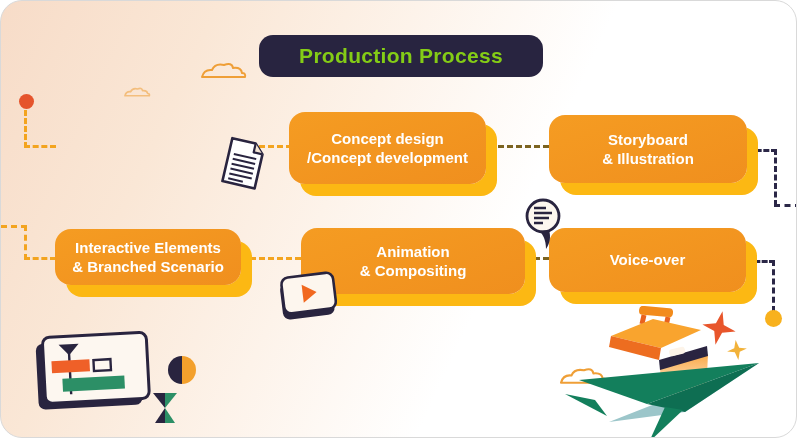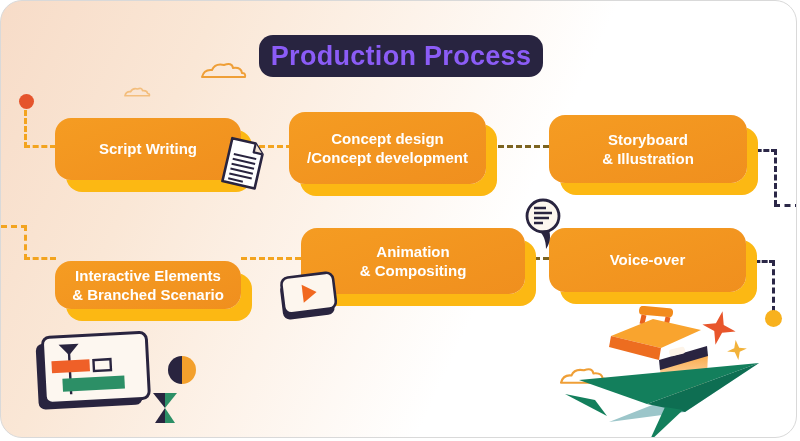--- a/index.html
+++ b/index.html
@@ -5,31 +5,31 @@
   html,body{margin:0;padding:0;background:#fff;font-family:"Liberation Sans",sans-serif;}
   .card{
     position:relative;width:797px;height:438px;border:1.5px solid #d9d9d9;border-radius:22px;
     overflow:hidden;box-sizing:border-box;
     background:linear-gradient(115deg,#f7dcc8 0%,#fae7d6 22%,#fdf3ea 42%,#ffffff 62%,#ffffff 100%);
   }
   .title-pill{
     position:absolute;left:258px;top:34px;width:284px;height:42px;border-radius:14px;
     background:#282440;display:flex;align-items:center;justify-content:center;z-index:4;
   }
-  .title-pill span{color:#8b5cf6;font-weight:700;font-size:27px;letter-spacing:.3px;}
+  .title-pill span{color:#84cc16;font-weight:700;font-size:21px;letter-spacing:.3px;}
   .pbox{
     position:absolute;background:linear-gradient(160deg,#f59c22,#f08f1e);border-radius:16px;
     box-shadow:11px 12px 0 0 #fcb813;display:flex;align-items:center;justify-content:center;
     z-index:2;text-align:center;
   }
   .pbox span{color:#fff;font-weight:700;font-size:15px;line-height:1.3;white-space:pre-line;}
   .b1{left:54px;top:117px;width:186px;height:62px;}
   .b2{left:288px;top:111px;width:197px;height:72px;}
   .b3{left:548px;top:114px;width:198px;height:68px;}
-  .b4{left:54px;top:228px;width:186px;height:48px;margin-top:32px;}
+  .b4{left:54px;top:228px;width:186px;height:56px;}
   .b5{left:300px;top:227px;width:224px;height:66px;}
   .b6{left:548px;top:227px;width:197px;height:64px;}
   .dash-h{position:absolute;height:0;border-top:3px dashed #f3a41f;z-index:1;}
   .dash-v{position:absolute;width:0;border-left:3px dashed #f3a41f;z-index:1;}
   .olive{border-color:#7c6421;}
   .navy{border-color:#2b2747;}
   .dot{position:absolute;border-radius:50%;z-index:3;}
   .icon{position:absolute;z-index:5;}
   .cloud{position:absolute;z-index:1;}
 </style>
@@ -67,23 +67,20 @@
   <div class="dash-v" style="left:23px;top:224px;height:35px;"></div>
   <div class="dash-h" style="left:23px;top:256px;width:32px;"></div>
 
   <div class="dash-h" style="left:240px;top:256px;width:60px;"></div>
   <div class="dash-h olive" style="left:497px;top:256px;width:51px;"></div>
 
   <div class="dash-h navy" style="left:746px;top:259px;width:28px;"></div>
   <div class="dash-v navy" style="left:771px;top:259px;height:52px;"></div>
   <div class="dot" style="left:764px;top:309px;width:17px;height:17px;background:#f8b11d;"></div>
 
-  <div class="pbox b1">
-    <span>Script Writing</span>
-  </div>
   <div class="pbox b2">
     <span>Concept design
 /Concept development</span>
   </div>
   <div class="pbox b3">
     <span>Storyboard
 &amp; Illustration</span>
   </div>
   <div class="pbox b4">
     <span>Interactive Elements

